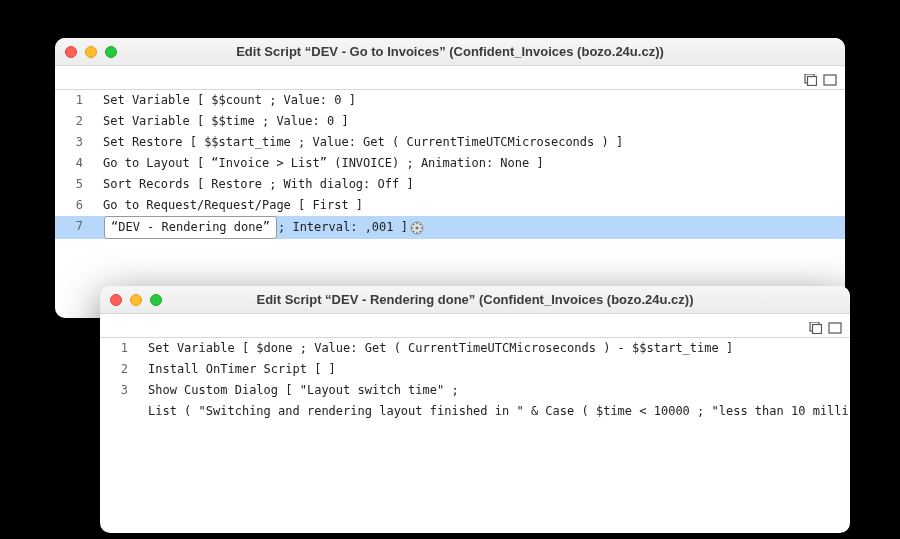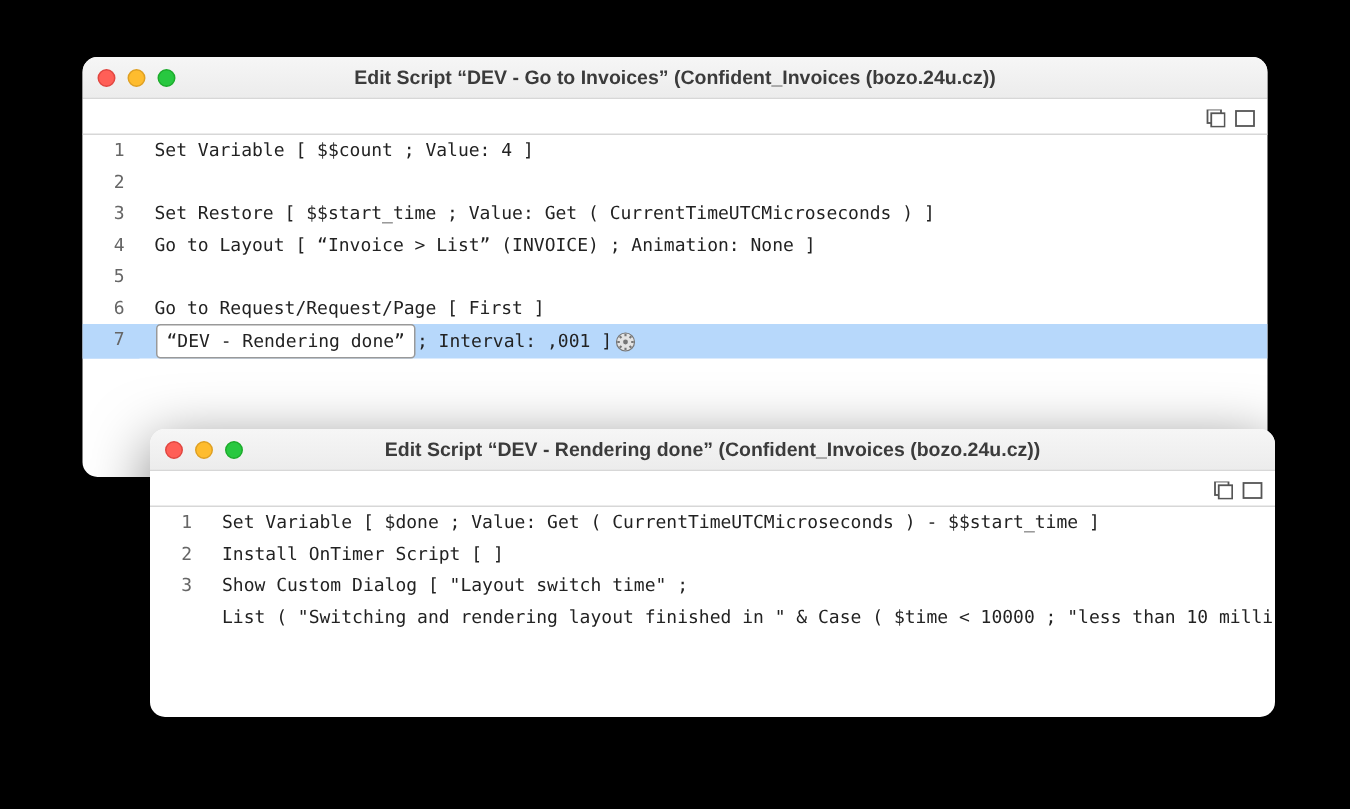--- a/index.html
+++ b/index.html
@@ -21,21 +21,21 @@
     .window-a {
       left: 55px;
       top: 38px;
       width: 790px;
       height: 280px;
     }
     .window-b {
       left: 100px;
       top: 286px;
       width: 750px;
-      height: 192px;
+      height: 247px;
     }
     .titlebar {
       height: 28px;
       display: flex;
       align-items: center;
       background: linear-gradient(#f6f6f6, #ececec);
       border-bottom: 1px solid #d7d7d7;
       position: relative;
       padding-left: 10px;
     }
@@ -143,35 +143,37 @@
     </span>
     <span class="tb-icon">
       <svg viewBox="0 0 14 12">
           <rect x="1" y="1" width="12" height="10" fill="none" stroke="#555" stroke-width="1.2"></rect>
         </svg>
     </span>
   </div>
   <div class="code-area">
     <div class="code-line">
       <div class="linenum">1</div>
-      <div class="code-text">Set Variable [ $$count ; Value: 4 ]</div>
+      <div class="code-text">Set Variable [ $$count ; Value: 0 ]</div>
     </div>
     <div class="code-line">
       <div class="linenum">2</div>
+      <div class="code-text">Set Variable [ $$time ; Value: 0 ]</div>
     </div>
     <div class="code-line">
       <div class="linenum">3</div>
       <div class="code-text">Set Restore [ $$start_time ; Value: Get ( CurrentTimeUTCMicroseconds ) ]</div>
     </div>
     <div class="code-line">
       <div class="linenum">4</div>
       <div class="code-text">Go to Layout [ “Invoice &gt; List” (INVOICE) ; Animation: None ]</div>
     </div>
     <div class="code-line">
       <div class="linenum">5</div>
+      <div class="code-text">Sort Records [ Restore ; With dialog: Off ]</div>
     </div>
     <div class="code-line">
       <div class="linenum">6</div>
       <div class="code-text">Go to Request/Request/Page [ First ]</div>
     </div>
     <div class="code-line selected">
       <div class="linenum">7</div>
       <div class="code-text">
         <span class="inner-box">“DEV - Rendering done”</span>
         <span>; Interval: ,001 ]</span>

